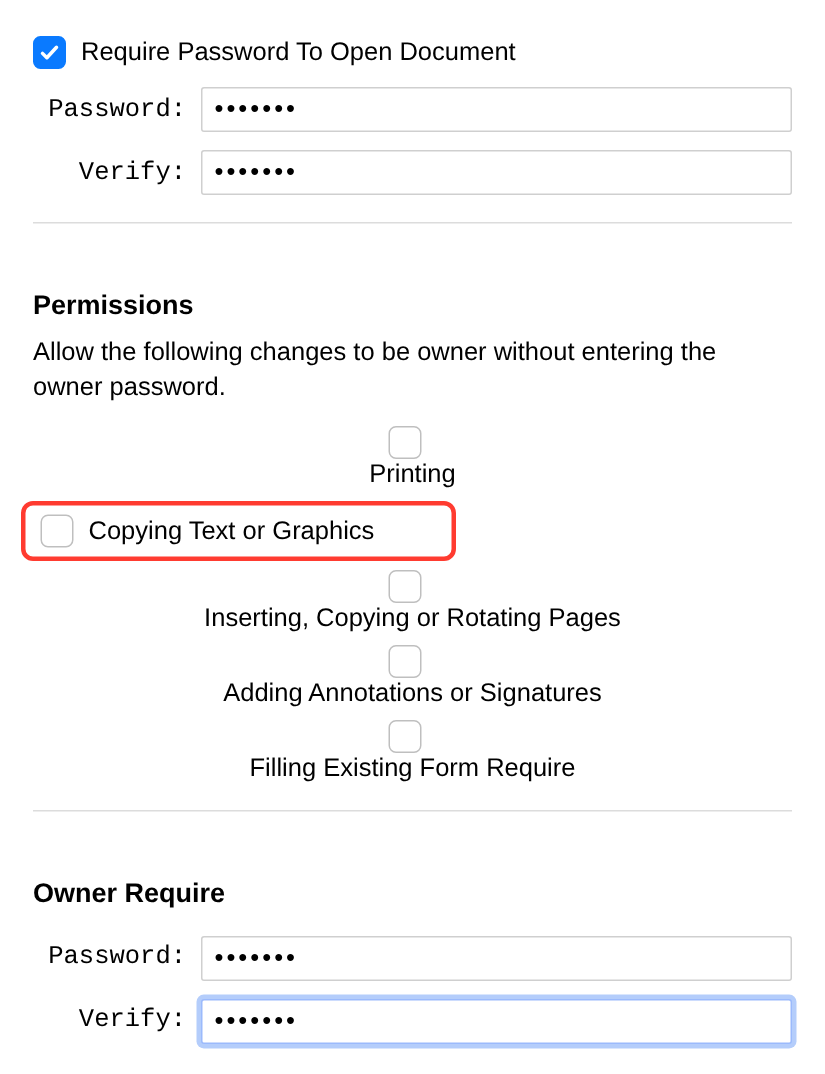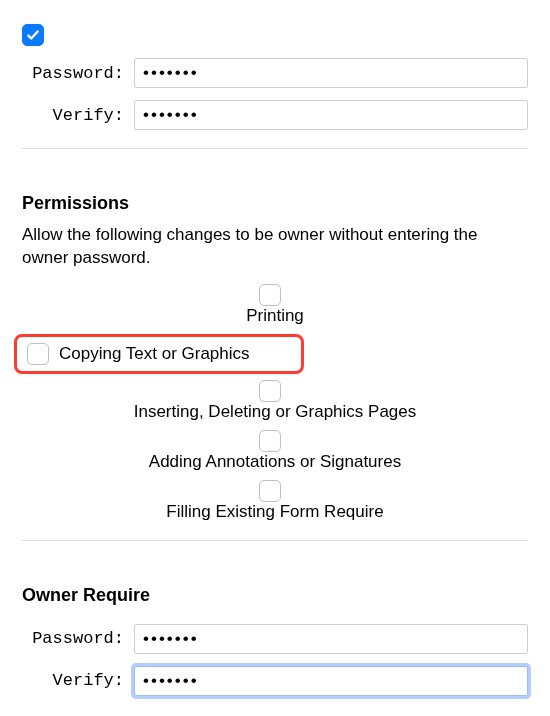--- a/index.html
+++ b/index.html
@@ -114,20 +114,21 @@
   </style>
 </head>
 <body>
 
 <div class="row">
   <span class="checkbox checked">
     <svg width="14" height="14" viewBox="0 0 24 24" fill="none" stroke="#fff" stroke-width="4" stroke-linecap="round" stroke-linejoin="round">
         <polyline points="4 13 9 18 20 6"></polyline>
       </svg>
   </span>
+  <span>Require Password To Open Document</span>
 </div>
 
 <div class="field-row">
   <span class="field-label">Password:</span>
   <input class="password-input" type="text" value="•••••••" style="">
 </div>
 <div class="field-row" style="margin-bottom:4px;">
   <span class="field-label">Verify:</span>
   <input class="password-input" type="text" value="•••••••" style="">
 </div>
@@ -142,21 +143,21 @@
   <span>Printing</span>
 </div>
 
 <div class="highlight-box">
   <span class="checkbox"></span>
   <span>Copying Text or Graphics</span>
 </div>
 
 <div class="perm-row">
   <span class="checkbox"></span>
-  <span>Inserting, Deleting or Graphics Pages</span>
+  <span>Inserting, Copying or Rotating Pages</span>
 </div>
 <div class="perm-row">
   <span class="checkbox"></span>
   <span>Adding Annotations or Signatures</span>
 </div>
 <div class="perm-row" style="margin-bottom:4px;">
   <span class="checkbox"></span>
   <span>Filling Existing Form Require</span>
 </div>
 

